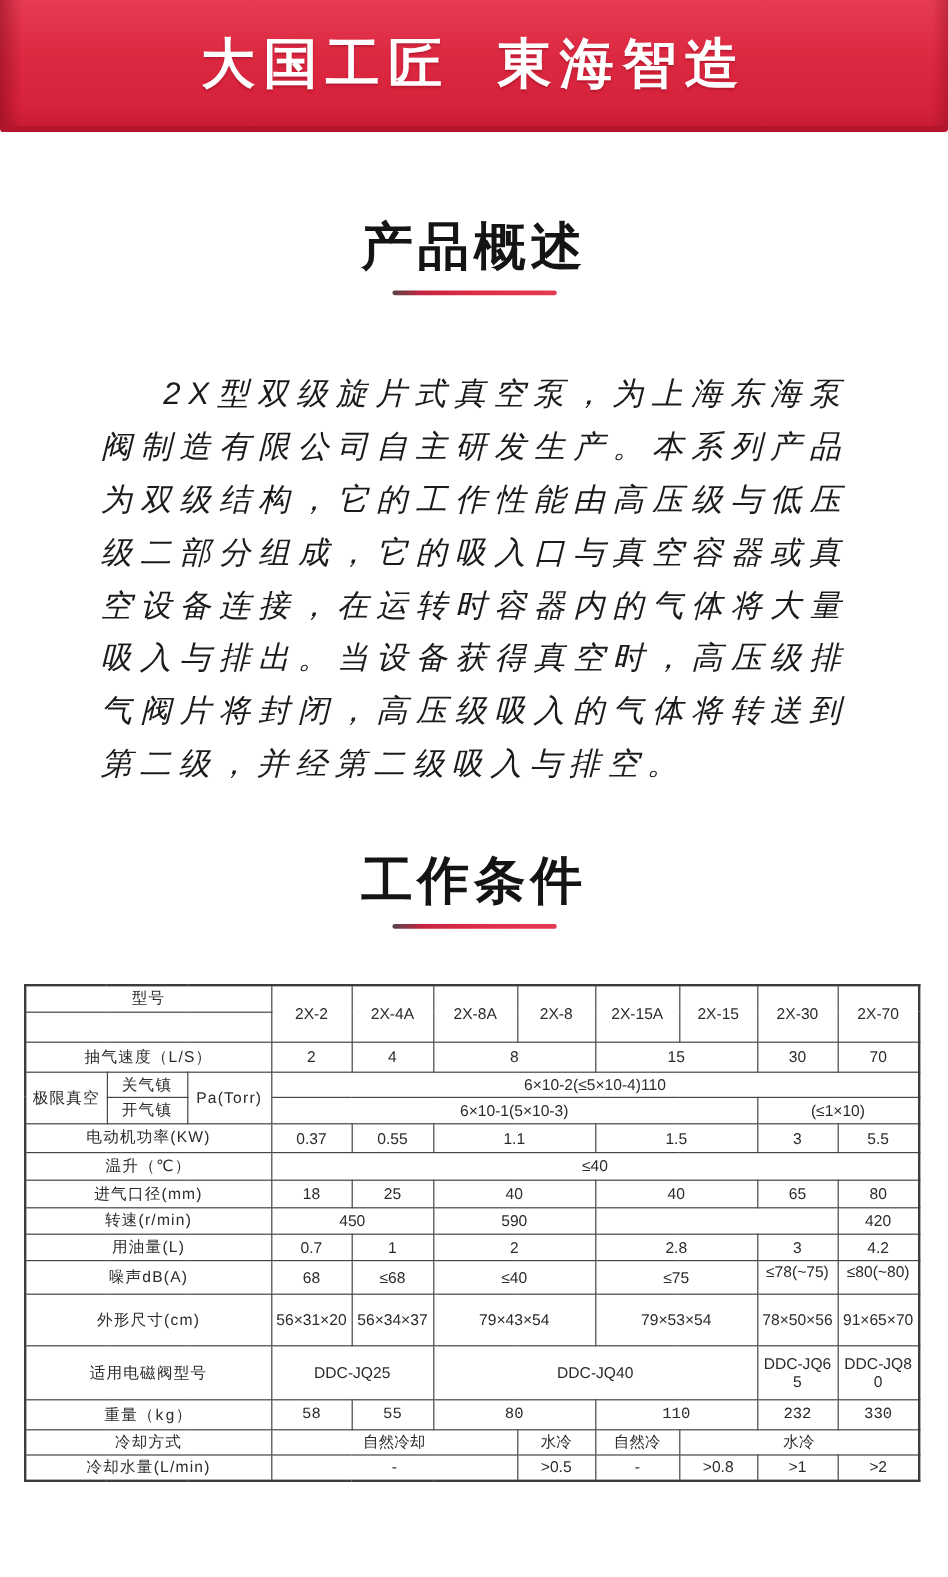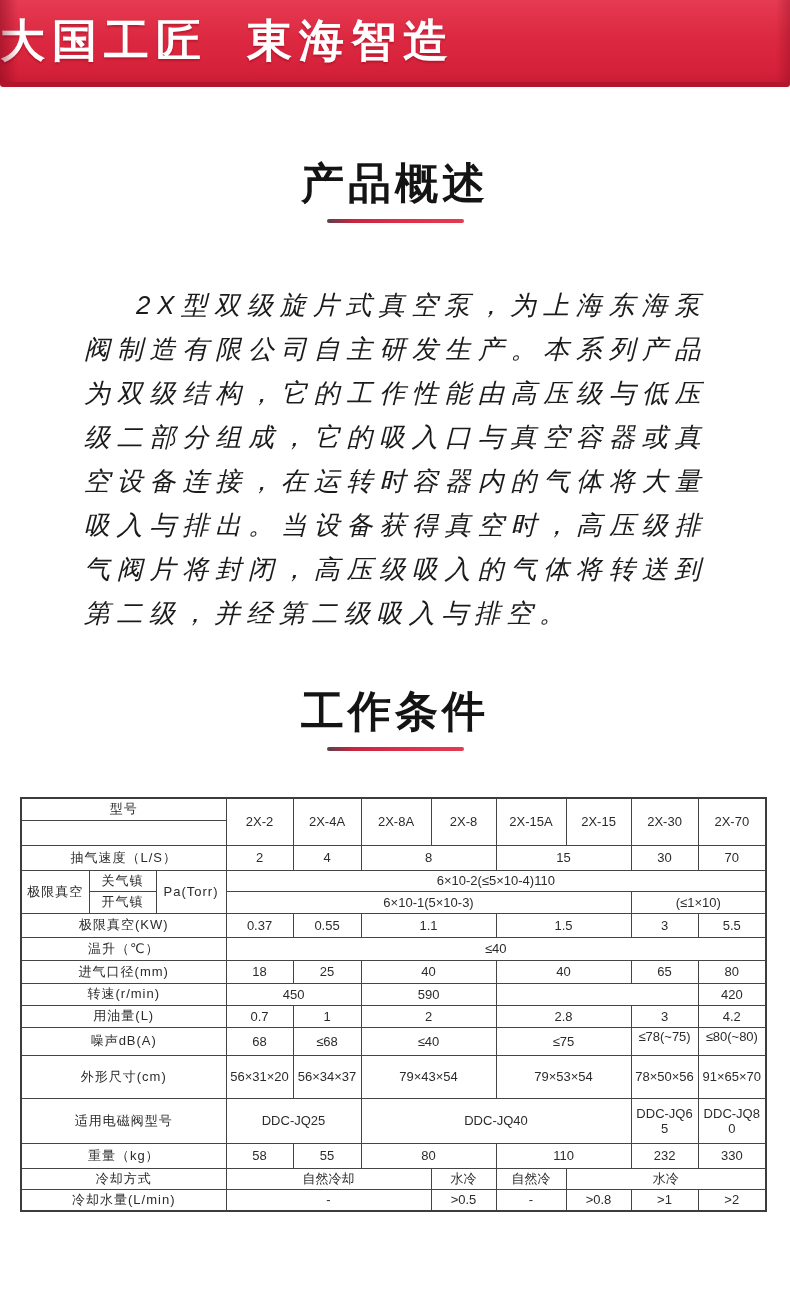--- a/index.html
+++ b/index.html
@@ -3,24 +3,24 @@
 <meta charset="utf-8">
 <style>
   html,body{margin:0;padding:0;}
   body{
     width:790px;height:1314px;background:#ffffff;
     font-family:"Liberation Sans","DejaVu Sans",sans-serif;
     color:#1d1d1d;overflow:hidden;
   }
   
   .banner{
-    position:relative;height:87px;box-sizing:border-box;
+    position:relative;height:110px;box-sizing:border-box;
     background:linear-gradient(180deg,#e63b52 0%,#dc2941 45%,#d6213a 85%,#c91d35 100%);
     border-bottom:5px solid #b2152c;
-    display:flex;align-items:center;justify-content:flex-start;
+    display:flex;align-items:center;justify-content:center;
     border-radius:0 0 3px 3px;
   }
   .banner:before{
     content:"";position:absolute;left:0;top:0;bottom:0;width:18px;
     background:linear-gradient(90deg,rgba(120,5,25,.45),rgba(120,5,25,0));
   }
   .banner:after{
     content:"";position:absolute;right:0;top:0;bottom:0;width:14px;
     background:linear-gradient(270deg,rgba(120,5,25,.30),rgba(120,5,25,0));
   }
@@ -57,21 +57,21 @@
   }
   td.lab{ font-size:13.5px;letter-spacing:1px;color:#262626; }
   td.nob{ border-bottom:none; }
   td.not{ border-top:none; }
   .clip{ display:block;height:25px;line-height:15px;font-size:13px;overflow:hidden; }
   
   tr.r-h1{height:22px;} tr.r-h2{height:25px;}
   tr.r-speed{height:25px;} tr.r-vac1{height:21px;} tr.r-vac2{height:22px;}
   tr.r-power{height:24px;} tr.r-temp{height:23px;} tr.r-inlet{height:23px;}
   tr.r-rpm{height:22px;} tr.r-oil{height:22px;} tr.r-noise{height:27px;}
-  tr.r-dim{height:43px;} tr.r-valve{height:45px;} tr.r-weight{height:25px;}
+  tr.r-dim{height:43px;} tr.r-valve{height:45px;} tr.r-weight{height:25px;font-family:Liberation Mono, monospace;}
   tr.r-cool{height:21px;} tr.r-water{height:22px;}
 </style>
 </head>
 <body>
 
 <div class="banner">
   <span class="banner-title">大国工匠  東海智造</span>
 </div>
 
 <div class="section first">
@@ -135,21 +135,21 @@
     <td colspan="8">6×10-2(≤5×10-4)110</td>
   </tr>
 
   <tr class="r-vac2">
     <td class="lab">开气镇</td>
     <td colspan="6">6×10-1(5×10-3)</td>
     <td colspan="2">(≤1×10)</td>
   </tr>
 
   <tr class="r-power">
-    <td class="lab" colspan="3">极限真空(KW)</td>
+    <td class="lab" colspan="3">电动机功率(KW)</td>
     <td>0.37</td>
     <td>0.55</td>
     <td colspan="2">1.1</td>
     <td colspan="2">1.5</td>
     <td>3</td>
     <td>5.5</td>
   </tr>
 
   <tr class="r-temp">
     <td class="lab" colspan="3">温升（℃）</td>

